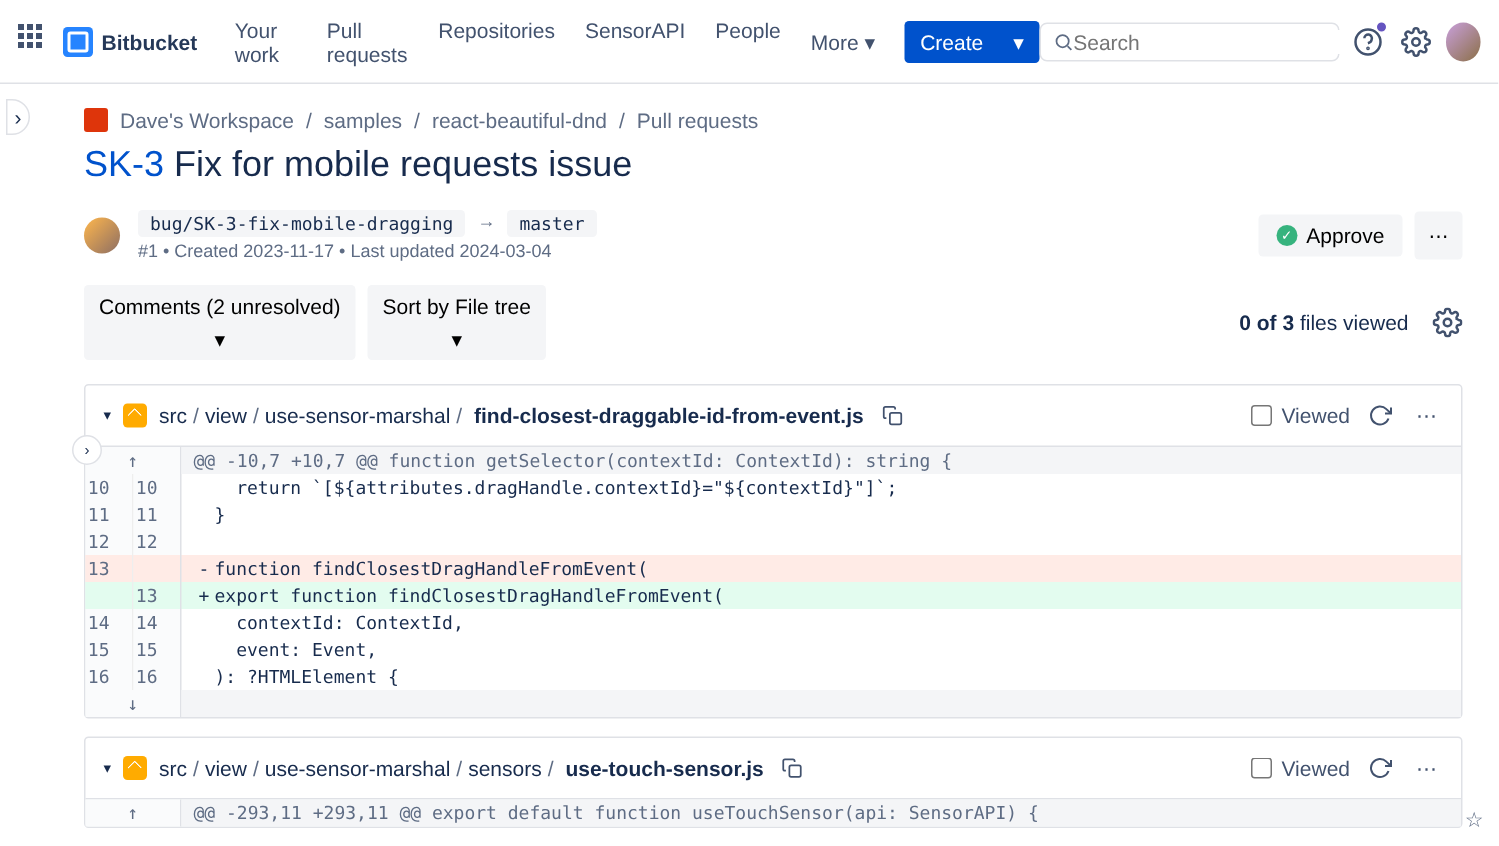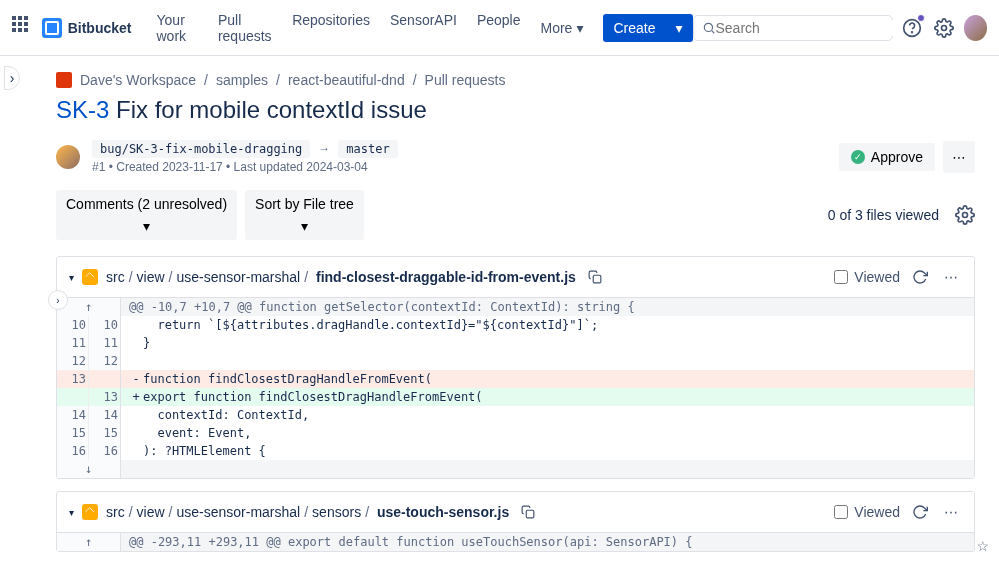--- a/index.html
+++ b/index.html
@@ -50,41 +50,41 @@
 
 .tabs { display:flex; gap:16px; border-bottom:1px solid #dfe1e6; margin-top:16px; }
 .tab { padding:8px 0; color:#5e6c84; cursor:pointer; display:flex; align-items:center; gap:6px; }
 .tab.active { color:#0052CC; border-bottom:2px solid #0052CC; margin-bottom:-1px; }
 .count-badge { background:#dfe1e6; border-radius:8px; padding:0 6px; font-size:12px; color:#172B4D; }
 
 
 .toolbar { display:flex; align-items:center; gap:8px; padding:16px 0; }
 .tool-btn { background:#f4f5f7; border:none; padding:6px 10px; border-radius:3px; display:flex; align-items:center; gap:6px; cursor:pointer; font-size:14px;flex-direction:column; }
 .viewed-status { margin-left:auto; font-size:14px; }
-.viewed-status b { font-weight:400;text-align:center; }
+.viewed-status b { font-weight:700;text-align:center; }
 .gear-right { cursor:pointer; margin-left:8px; color:#42526E; }
 
 
 .file-block { border:1px solid #dfe1e6; border-radius:3px; margin-bottom:12px; }
 .file-header { display:flex; align-items:center; padding:8px 12px; gap:8px; border-bottom:1px solid #dfe1e6; }
 .chevron { cursor:pointer; font-size:10px; }
 .mod-badge { width:16px; height:16px; background:#FFAB00; border-radius:3px; display:flex; align-items:center; justify-content:center; }
 .mod-badge::before { content:""; width:6px; height:6px; border:1.5px solid #fff; border-radius:1px; transform:rotate(45deg) translate(-1px,0); border-bottom:none; border-right:none; }
 .file-path { font-size:14px; }
 .file-path .sep2 { color:#5e6c84; padding:0 4px; }
 .file-path .fname { font-weight:600; }
 .copy-btn, .reload-btn, .more-btn2 { cursor:pointer; color:#42526E; padding:4px; }
 .file-header .spacer2 { flex:1; }
 .viewed-check { display:flex; align-items:center; gap:6px; font-size:14px; color:#42526E; }
 .viewed-check input { width:14px; height:14px; }
 
 
 .diff { font-family: ui-monospace, SFMono-Regular, Menlo, monospace; font-size:12px; }
 .diff-row { display:flex; min-height:18px; line-height:18px; }
-.ln { width:32px; text-align:right; padding-right:2px; color:#5e6c84; background:#fafbfc; border-right:1px solid #eee; user-select:none; }
+.ln { width:32px; text-align:right; padding-right:15px; color:#5e6c84; background:#fafbfc; border-right:1px solid #eee; user-select:none; }
 .ln.last { border-right:1px solid #dfe1e6; }
 .gutter-mark { width:64px; text-align:center; color:#5e6c84; background:#fafbfc; border-right:1px solid #dfe1e6; cursor:pointer; }
 .code { padding-left:8px; white-space:pre; flex:1; }
 .hunk .code { background:#f4f5f7; color:#5e6c84; }
 .del { background:#FFEBE6; }
 .del .ln { background:#FFEBE6; }
 .add { background:#E3FCEF; }
 .add .ln { background:#E3FCEF; }
 .marker { width:14px; display:inline-block; text-align:center; }
 
@@ -163,21 +163,21 @@
     <span class="sep">/</span>
     <a href="#">samples</a>
     <span class="sep">/</span>
     <a href="#">react-beautiful-dnd</a>
     <span class="sep">/</span>
     <a href="#">Pull requests</a>
   </div>
 
   <div class="pr-title">
     <span class="ticket">SK-3</span>
-    <span>Fix for mobile contextId issue</span>
+    <span>Fix for mobile requests issue</span>
   </div>
 
   <div class="pr-meta-row">
     <div class="pr-avatar"></div>
     <div>
       <div style="display:flex;gap:8px;">
         <span class="branch-pill">bug/SK-3-fix-mobile-dragging</span>
         <span class="arrow-icon">→</span>
         <span class="branch-pill">master</span>
       </div>

